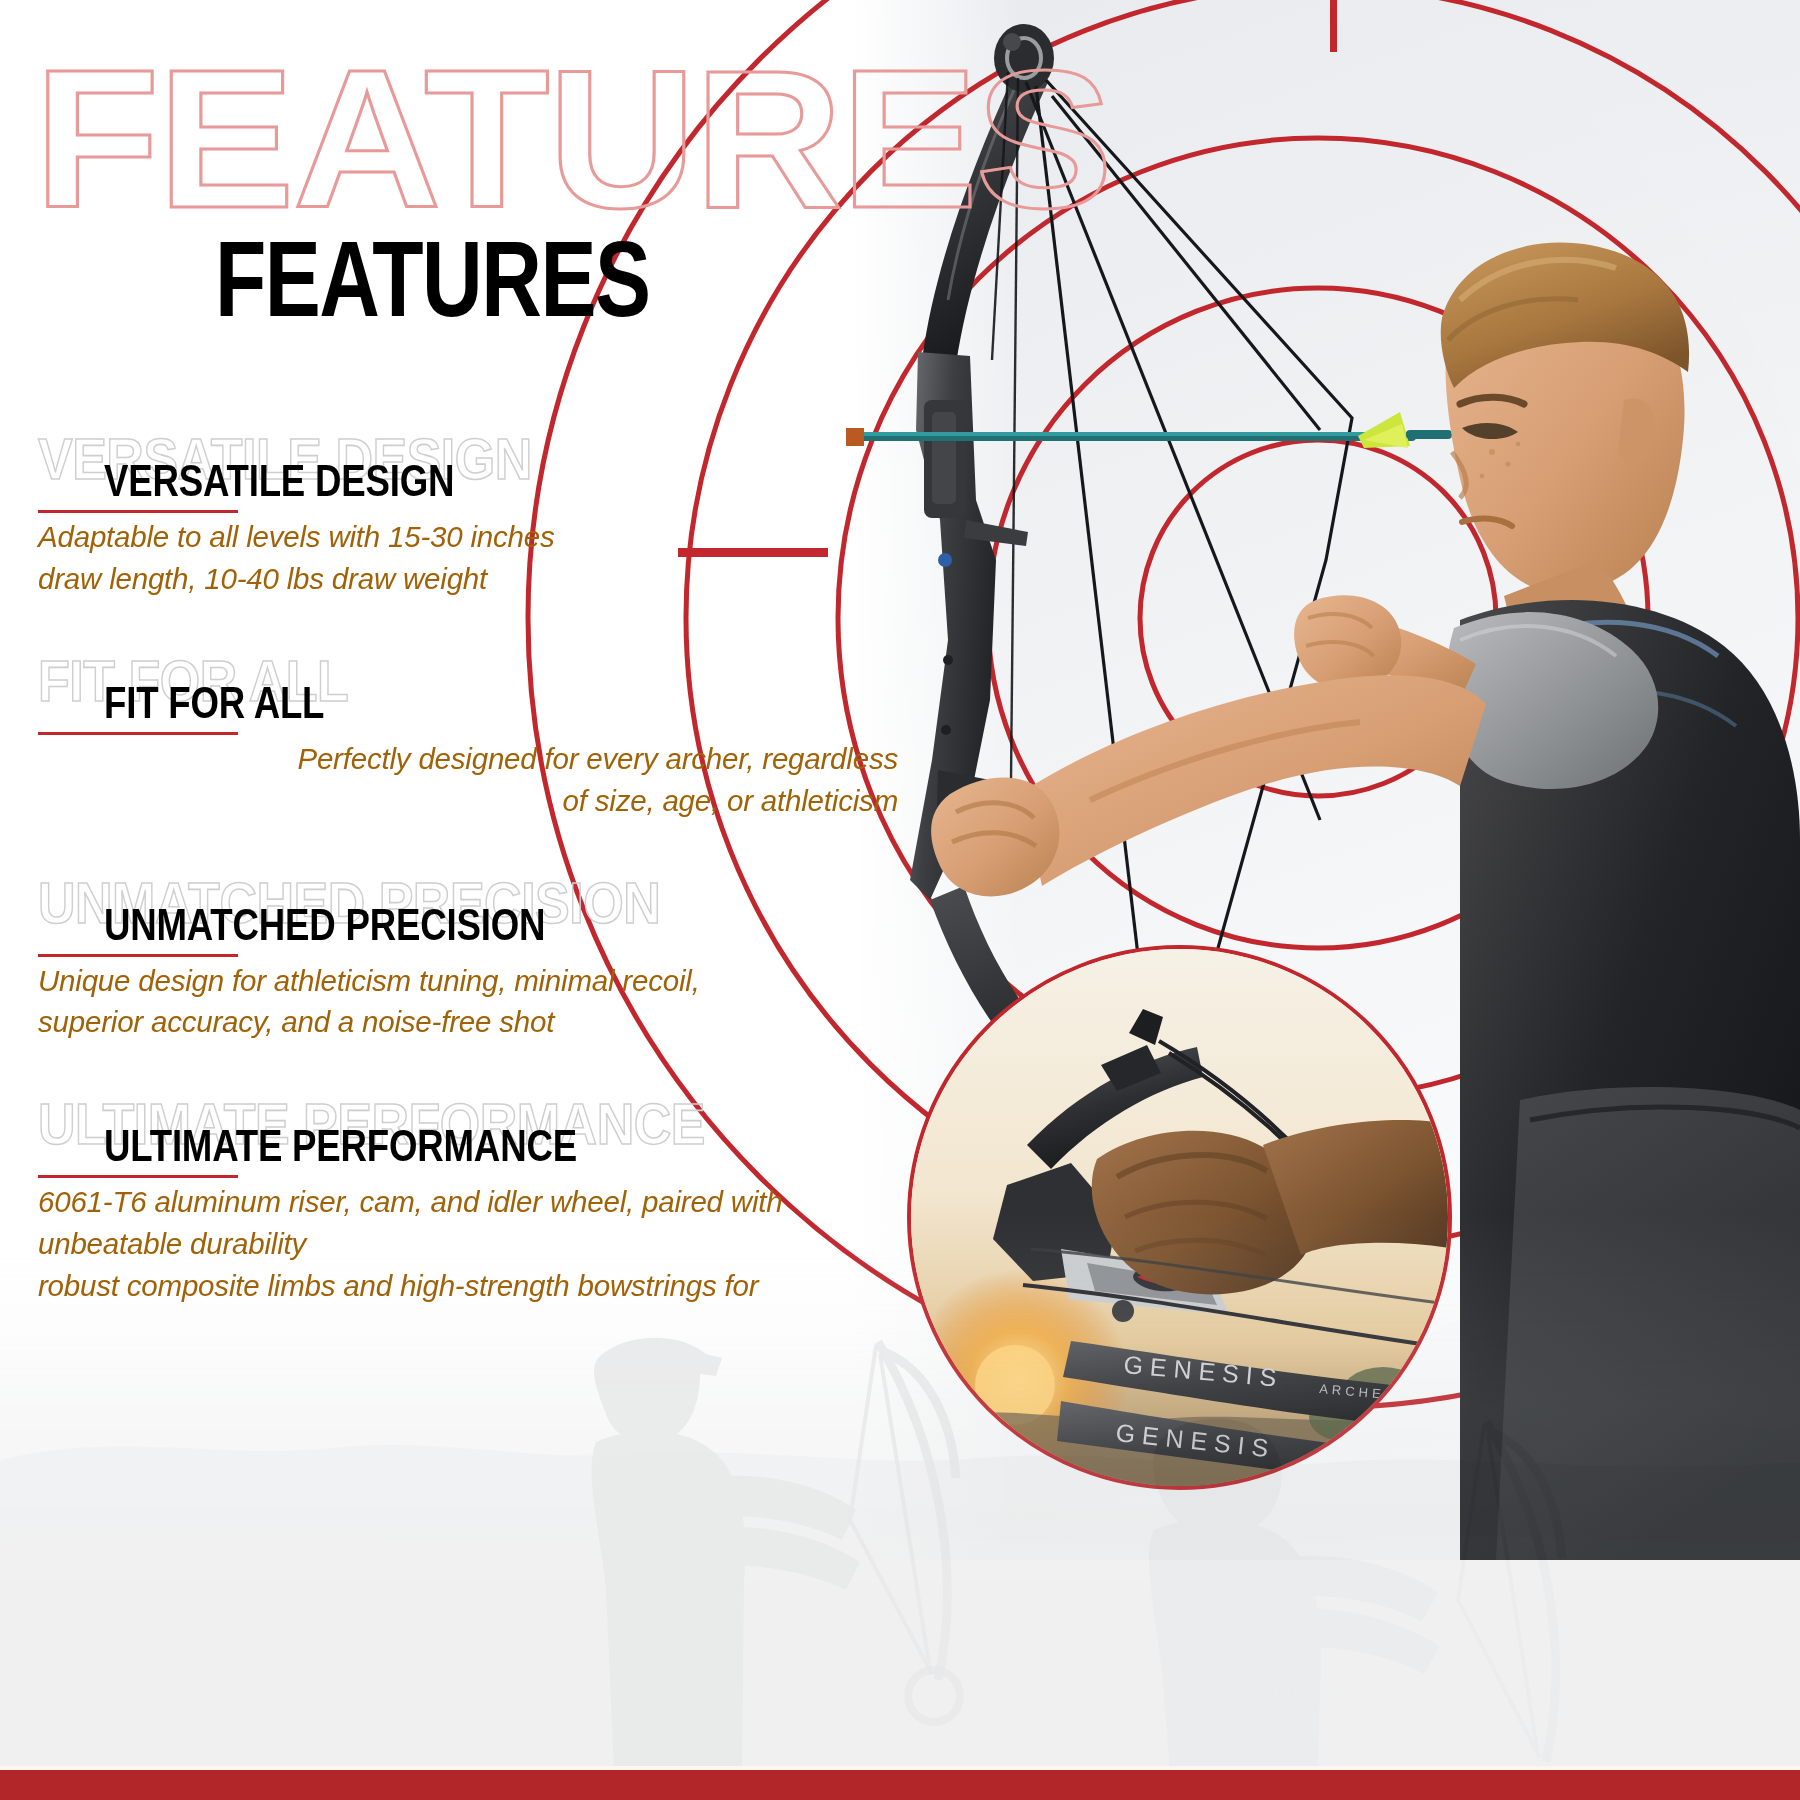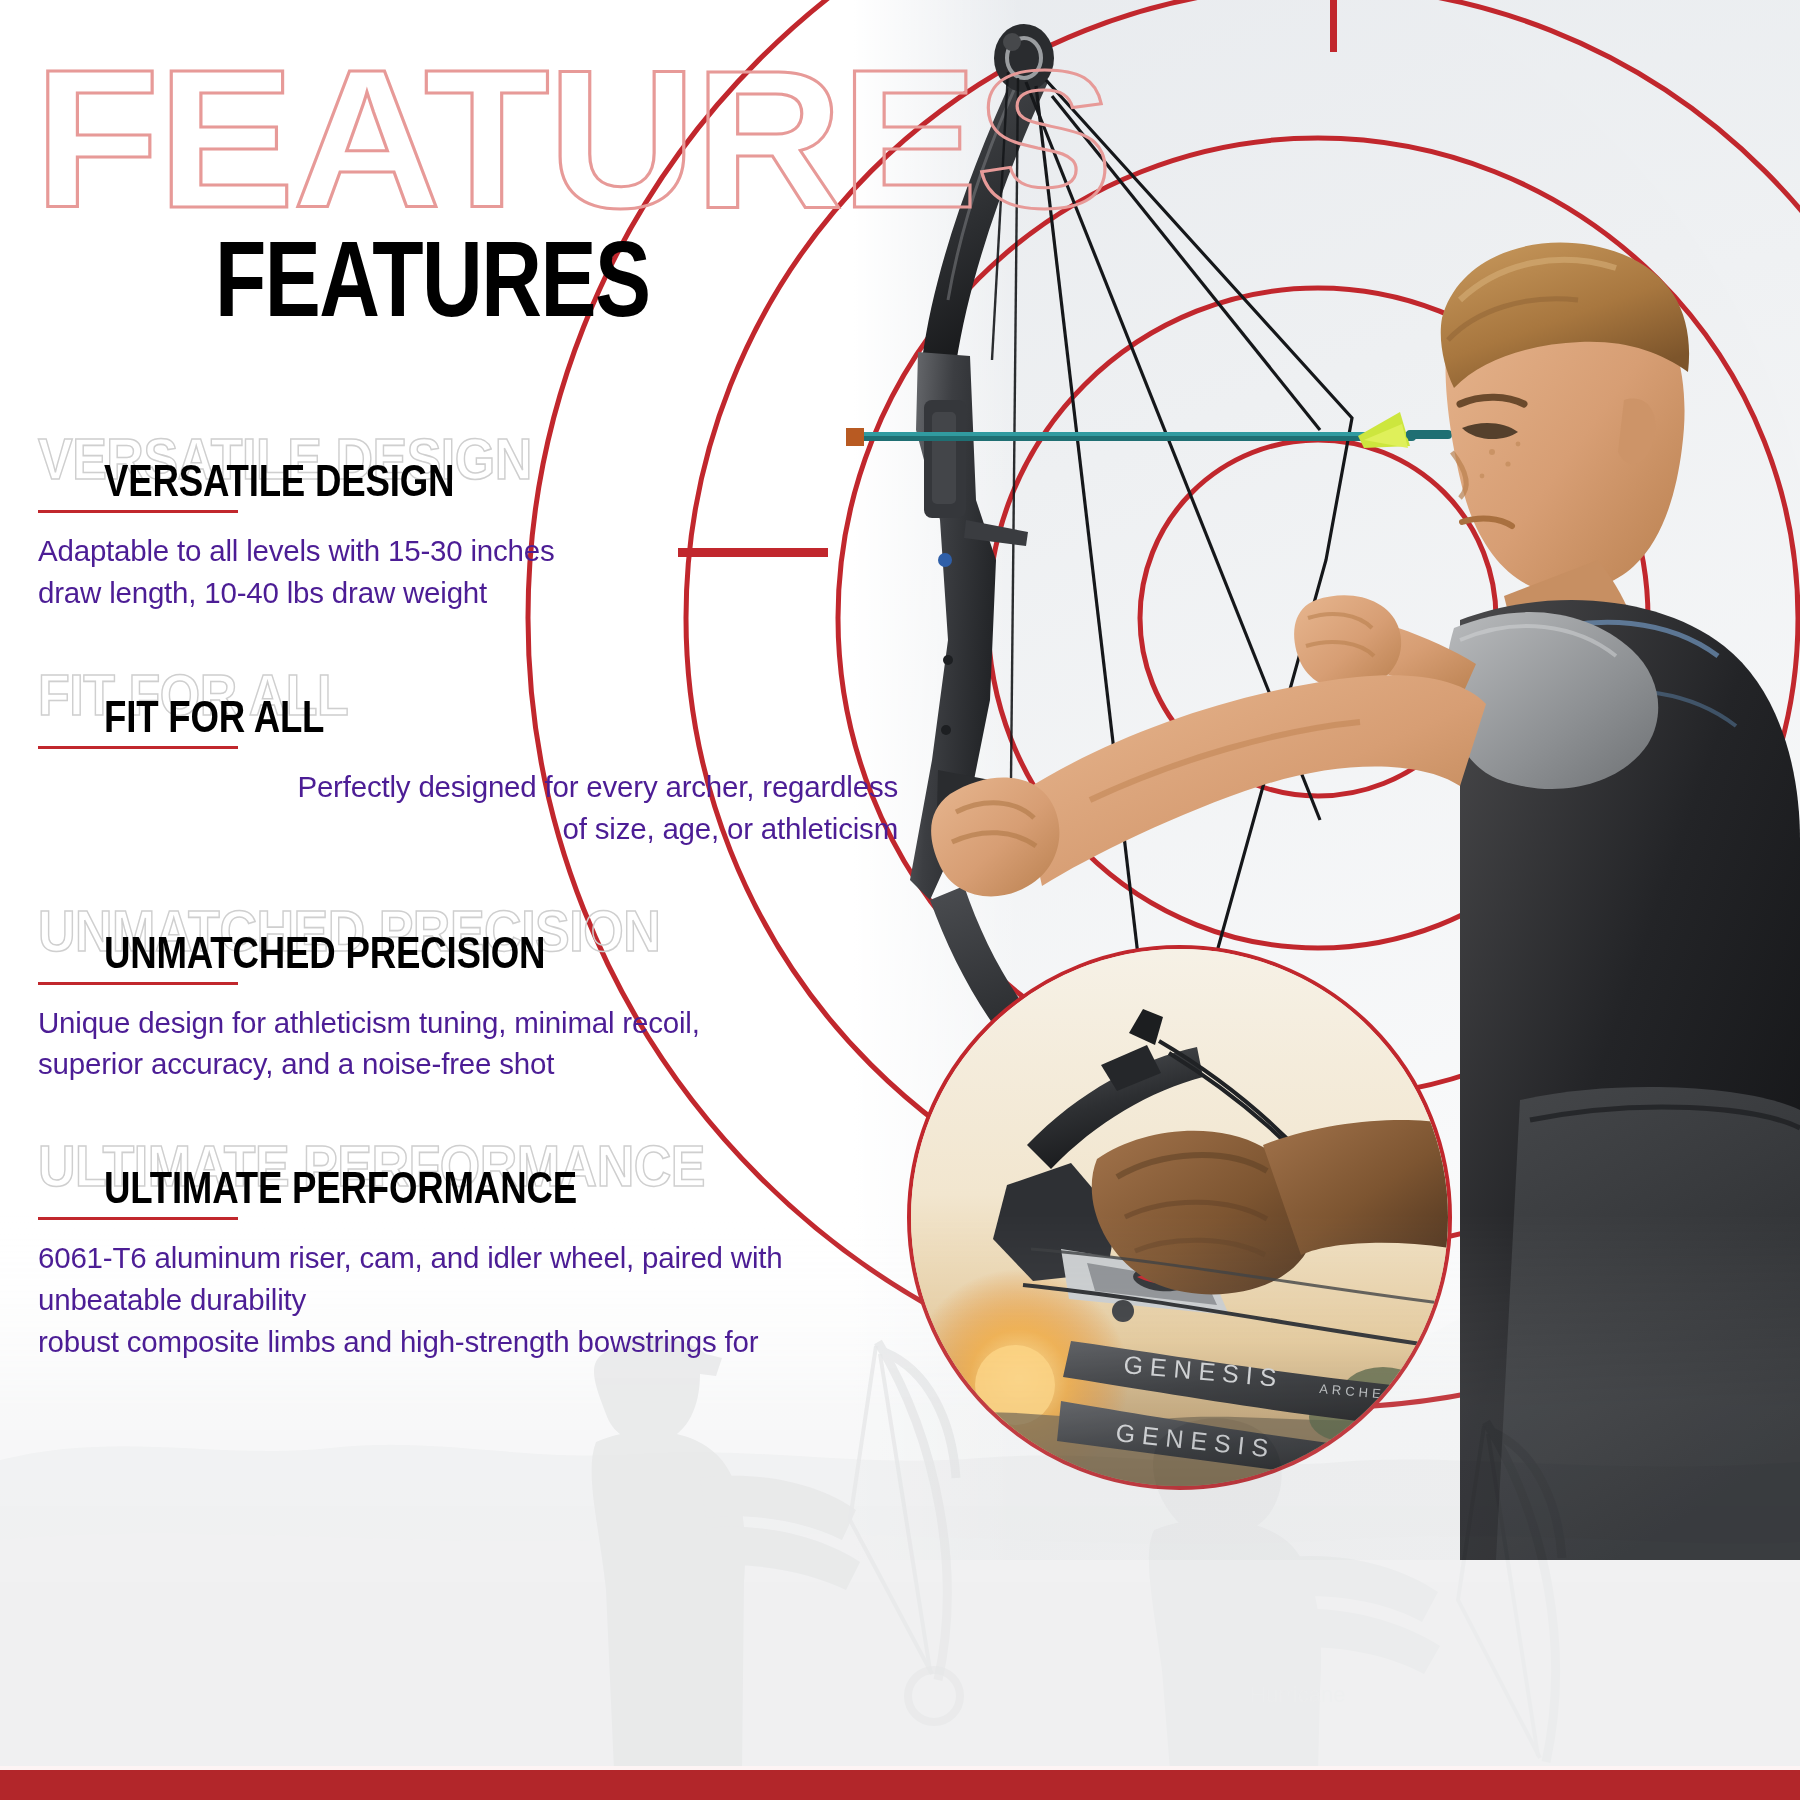--- a/index.html
+++ b/index.html
@@ -88,23 +88,22 @@
     color:#000;
     white-space:nowrap;
     transform:scaleY(1.22) scaleX(0.99);
     transform-origin:left top;
   }
   .rule {
     position:absolute; left:0; top:80px;
     width:200px; height:3px; background:#c1272d;
   }
   .feature-body {
-    margin-top:14px;
-    font-size:29.5px; font-weight:500;
-    line-height:1.42; color:#4c1d95;
+    font-size:29.5px; font-style:italic; font-weight:500;
+    line-height:1.42; color:#a16207;
     letter-spacing:-0.2px;
     max-width:860px;
   }
   .feature-body span { display:block; }
 
   
   .bg-archers {
     position:absolute; left:0; bottom:30px; width:1800px; height:560px;
     opacity:0.16;
     pointer-events:none;

